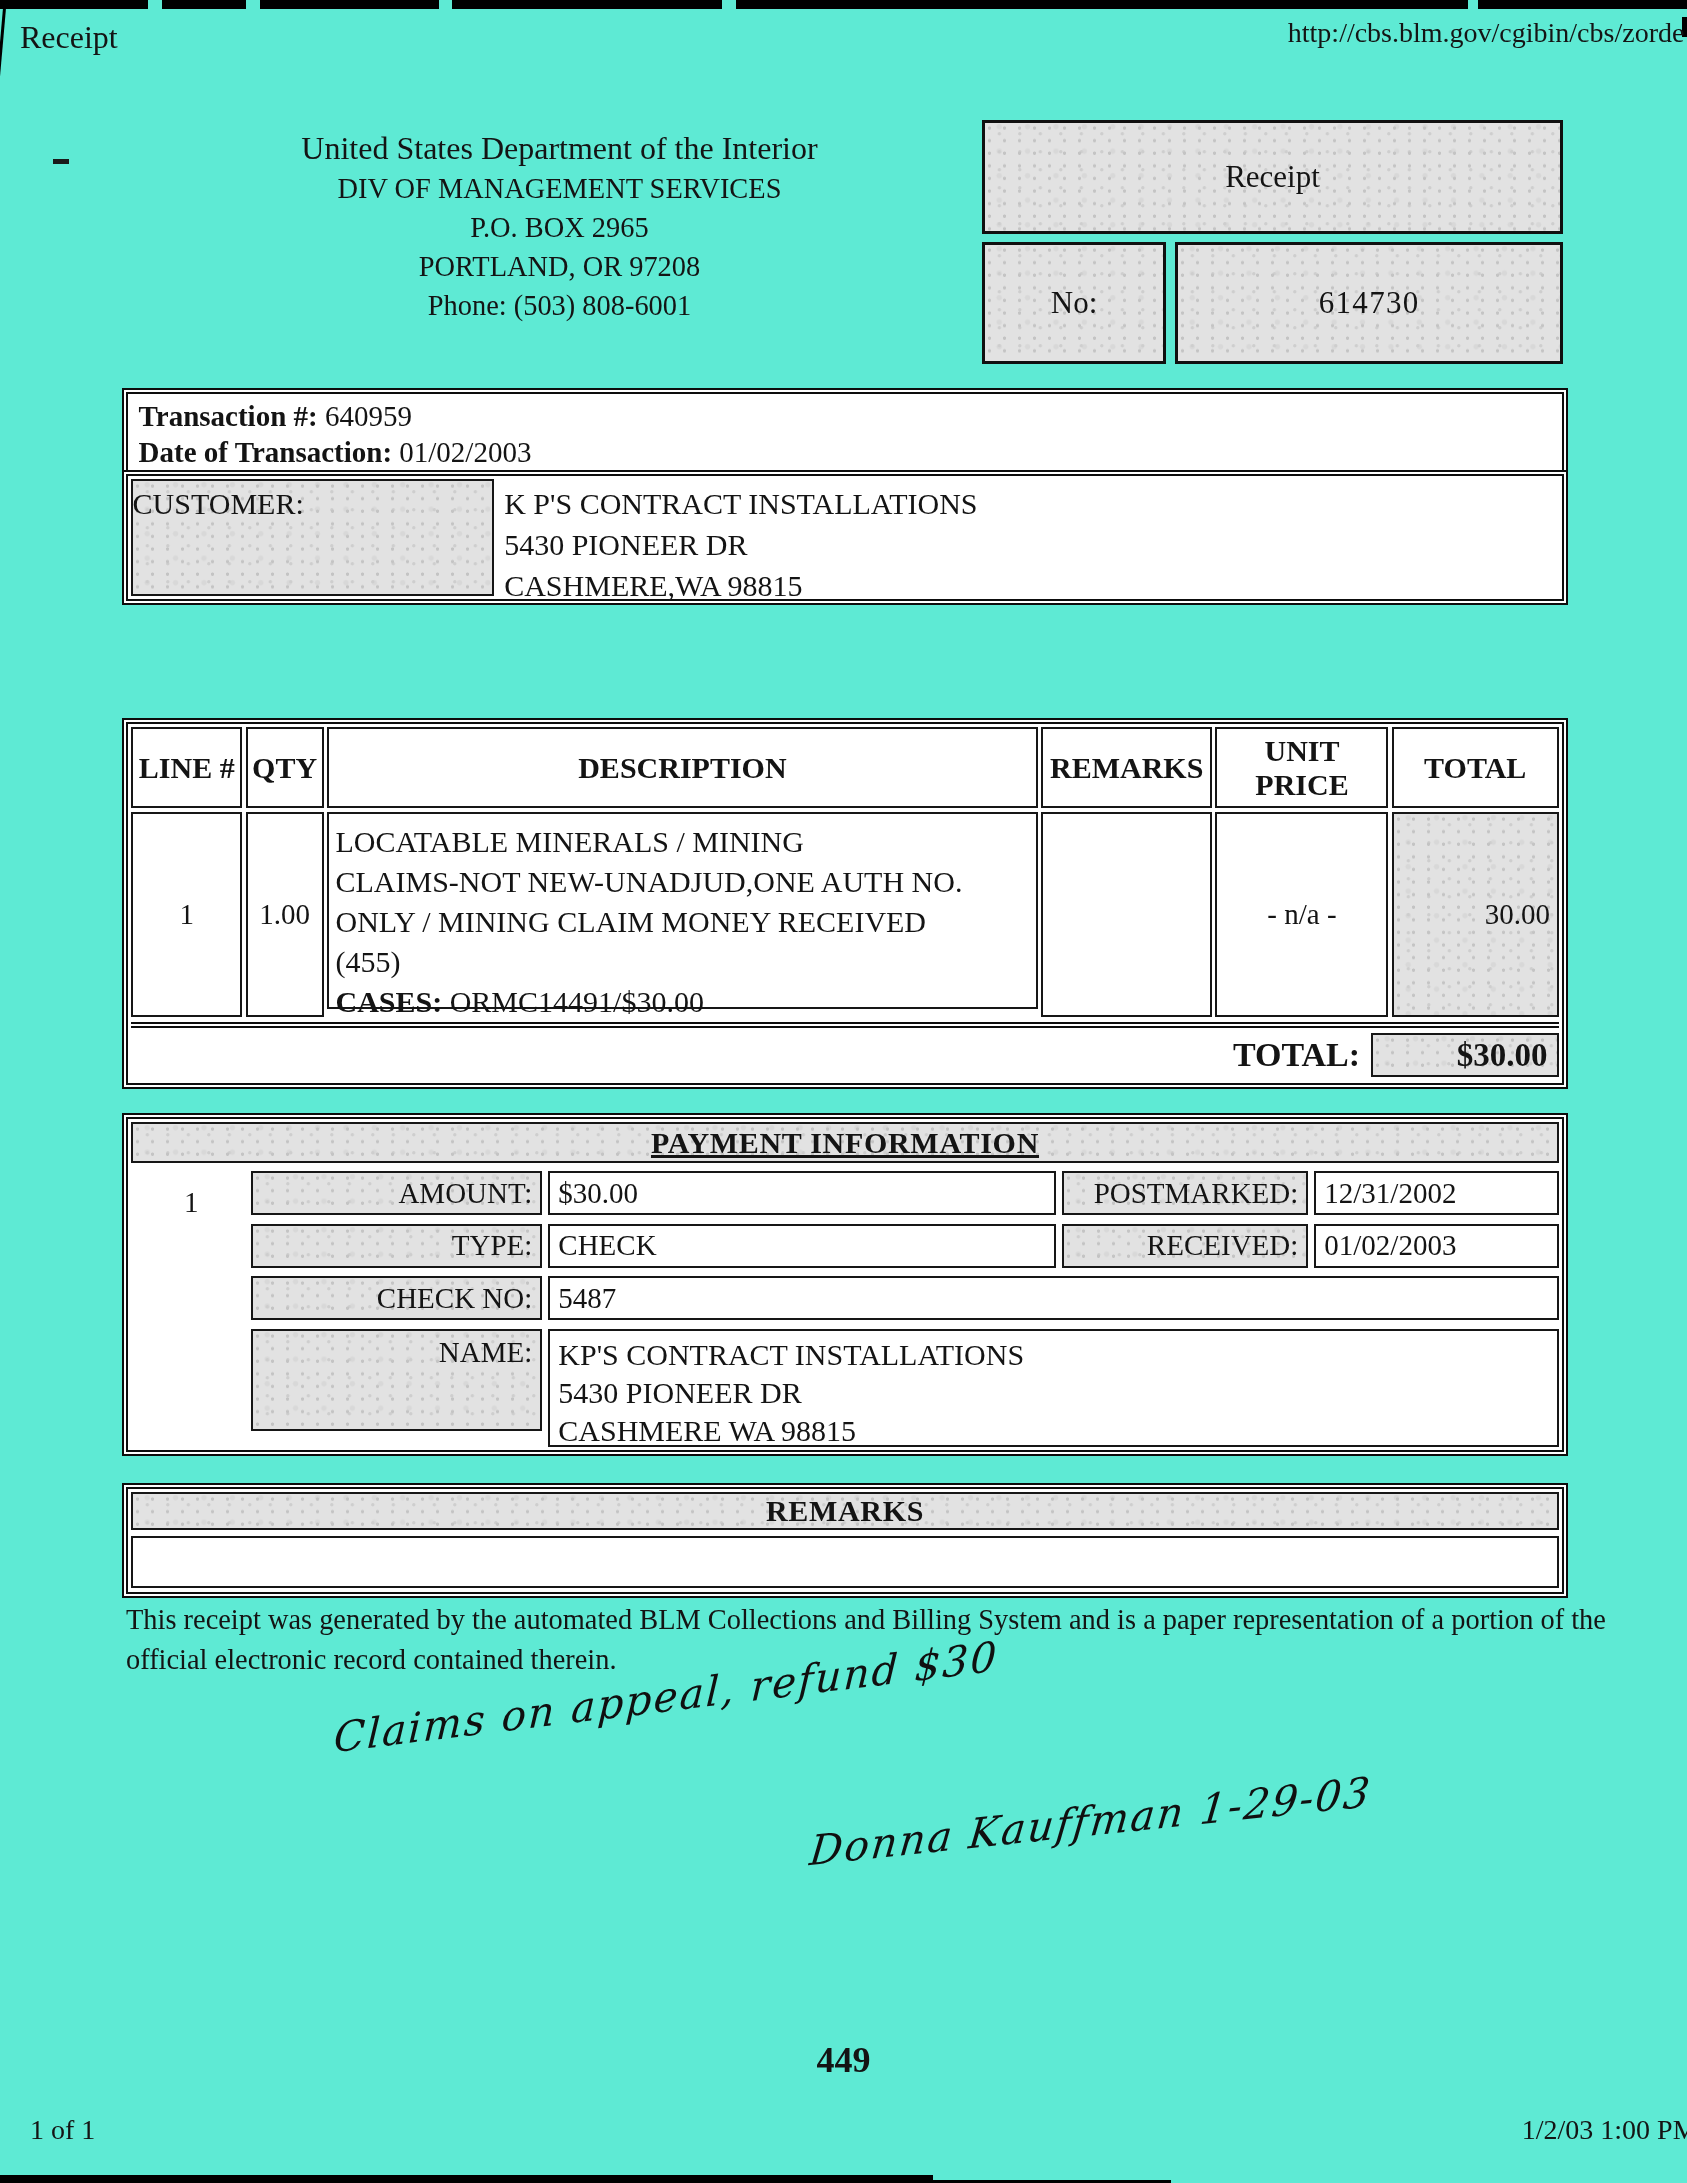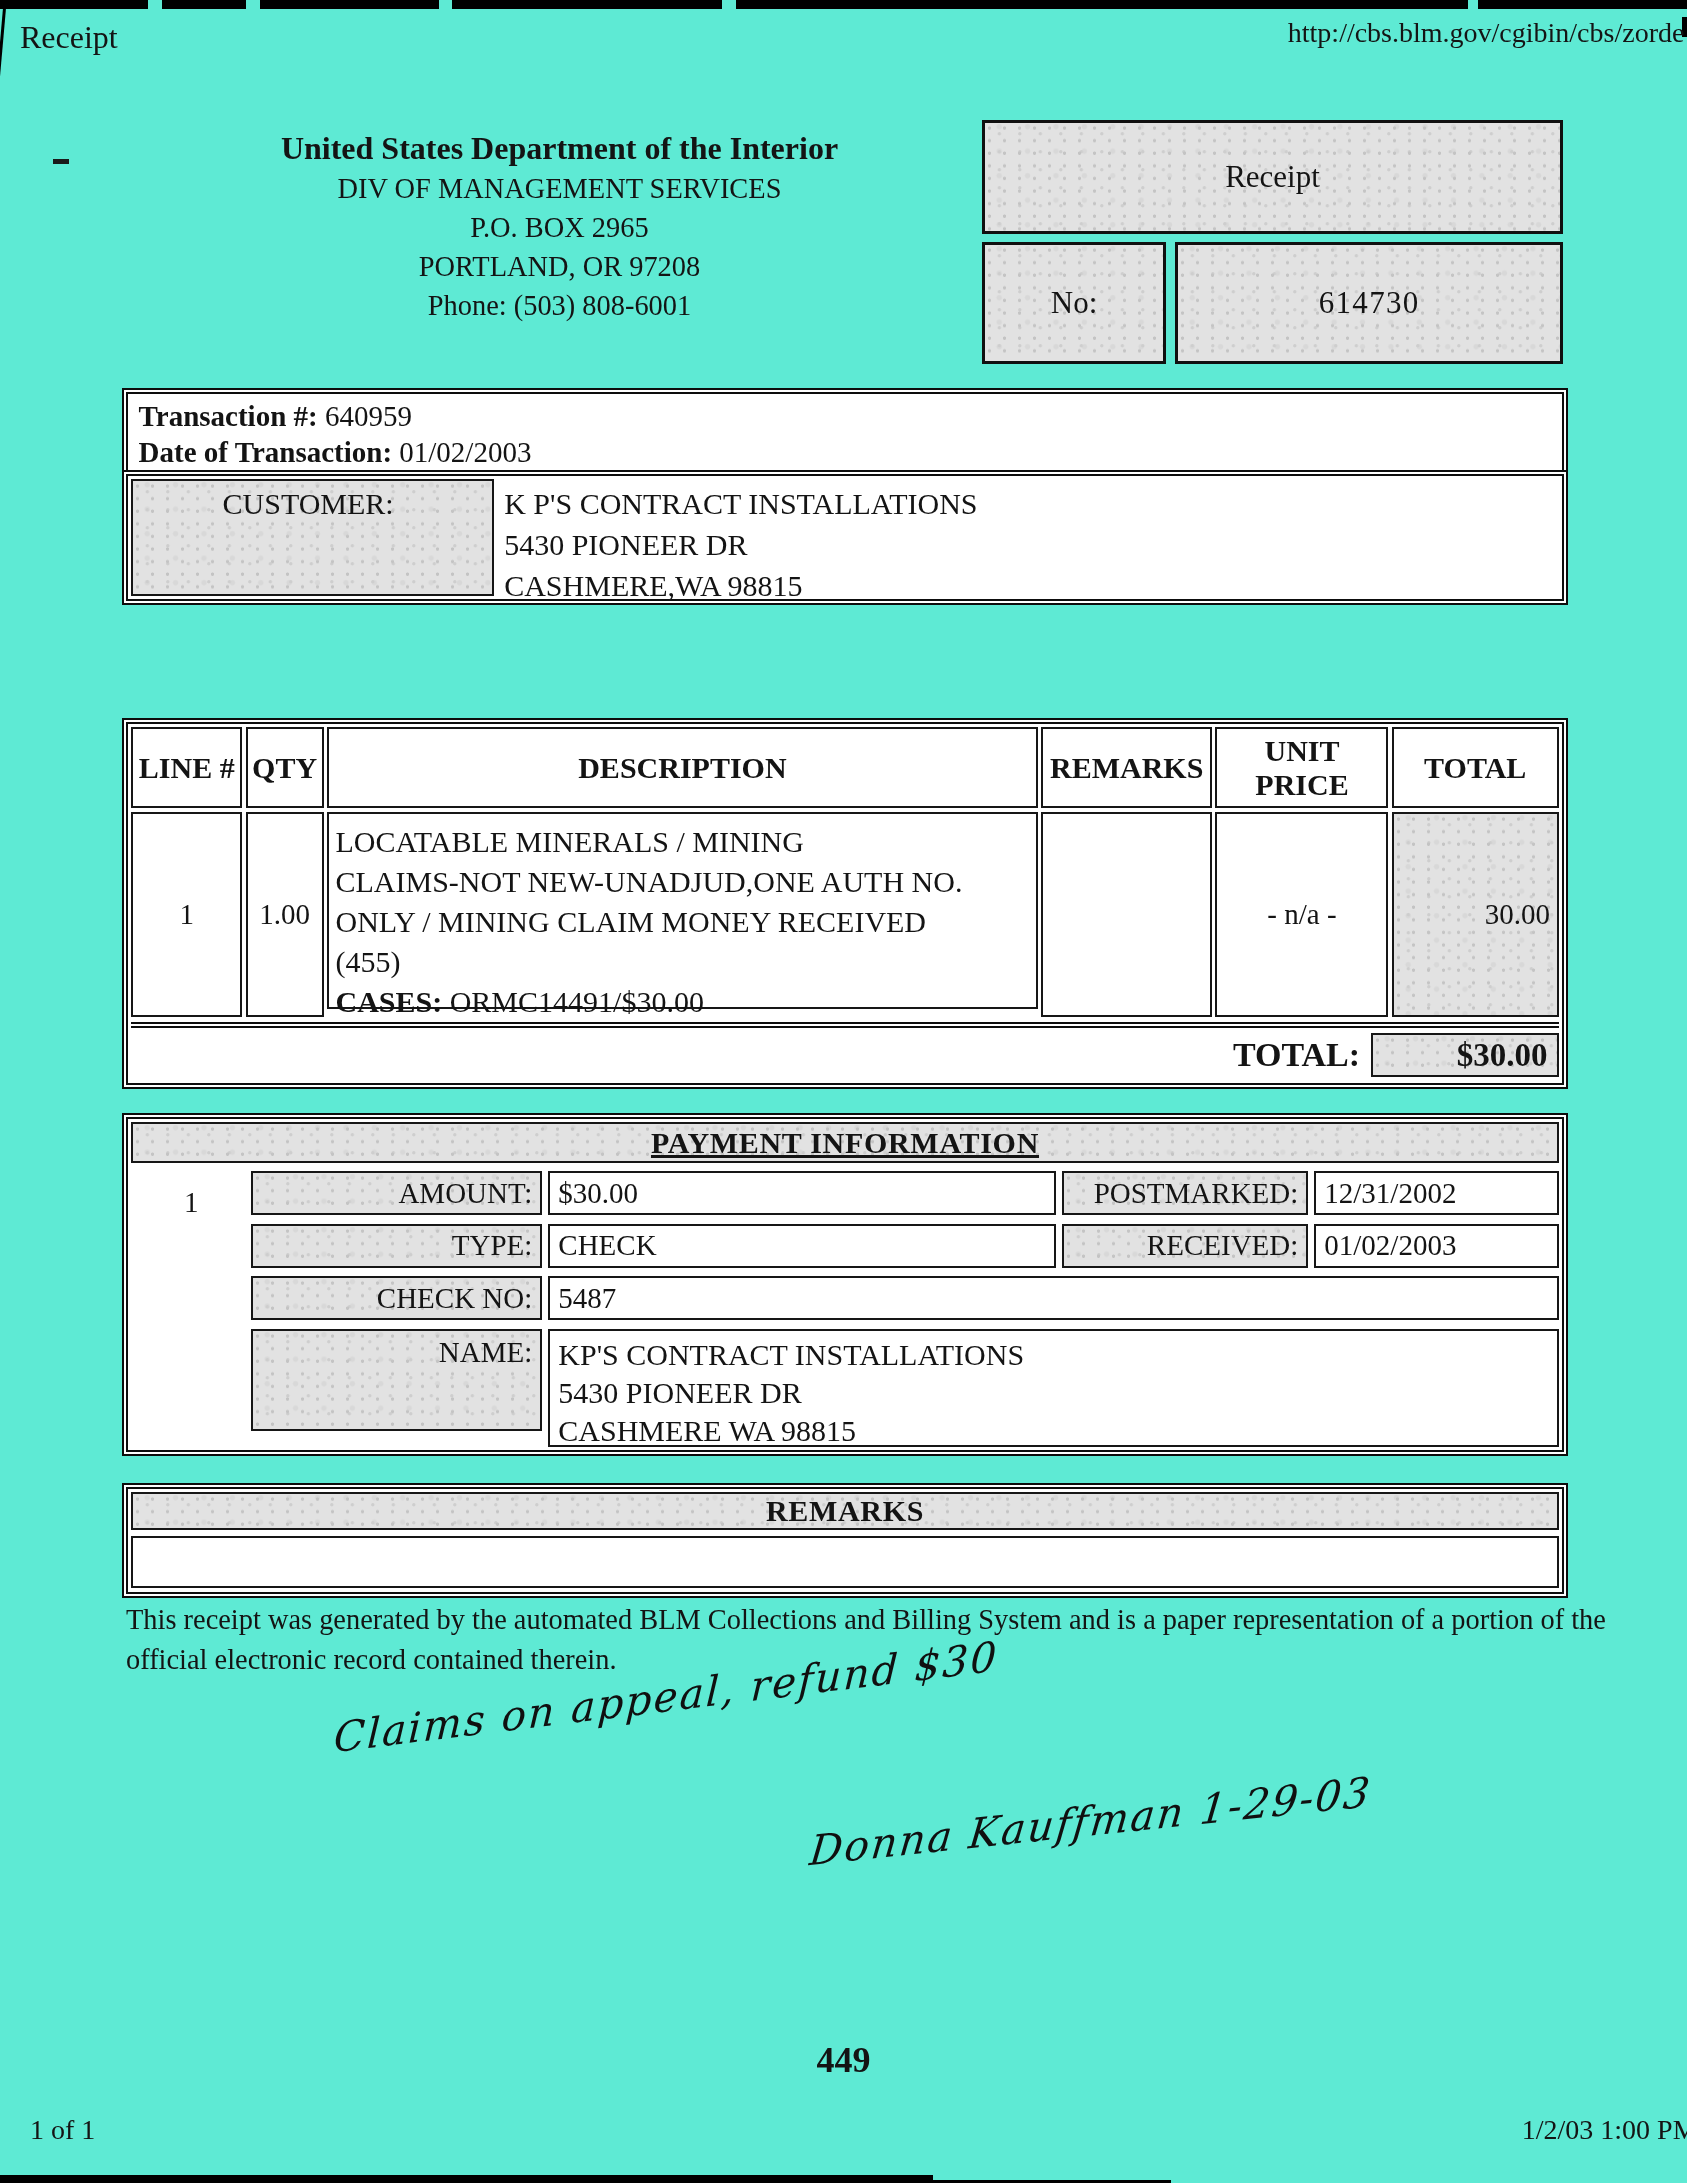--- a/index.html
+++ b/index.html
@@ -30,36 +30,36 @@
     transform:rotate(5deg);transform-origin:top left;}
   .left-dash{position:absolute;left:53px;top:159px;width:16px;height:5.3px;background:#1a1a1a;}
   .right-mark{position:absolute;right:0;top:17px;width:4.6px;height:20px;background:#000;}
   .bottom-bar{position:absolute;left:0;bottom:0;width:933px;height:8px;background:#000;}
   .bottom-bar2{position:absolute;left:933px;bottom:0;width:238px;height:3.3px;background:#000;}
 
   .corner-label{position:absolute;left:20px;top:18.5px;font-size:32px;}
   .page-url{position:absolute;right:2.6px;top:17px;font-size:28px;white-space:nowrap;}
 
   .agency{position:absolute;left:179px;top:127px;width:761px;text-align:center;}
-  .agency .big{font-size:32px;font-weight:700;line-height:42px;}
+  .agency .big{font-size:32px;font-weight:400;line-height:42px;}
   .agency .small{font-size:28.4px;line-height:39px;}
 
   .receipt-no{position:absolute;left:982px;top:120px;width:581px;}
   .rn-title{height:114px;border:3.3px solid #101010;box-sizing:border-box;
     display:flex;align-items:center;justify-content:center;font-size:31px;margin-bottom:8px;}
   .rn-row{display:flex;}
   .rn-no{width:184px;height:122px;border:3.3px solid #101010;box-sizing:border-box;
     display:flex;align-items:center;justify-content:center;font-size:31px;margin-right:9.3px;}
   .rn-val{flex:1;height:122px;border:3.3px solid #101010;box-sizing:border-box;
     display:flex;align-items:center;justify-content:center;font-size:31px;letter-spacing:1.3px;}
 
   .txn{left:122px;top:388px;width:1446px;padding:4px 10.6px;font-size:29px;line-height:36px;}
 
   .cust{left:122px;top:470px;width:1446px;height:135px;padding:2.6px;display:flex;}
-  .cust-label{width:363px;margin-right:4px;text-align:center;
+  .cust-label{width:363px;margin-right:4px;text-align:left;
     padding:6.6px 8px 0 0;font-size:30px;}
   .cust-val{flex:1;padding:4px 0 0 6.6px;font-size:30px;line-height:41px;}
 
   .items{left:122px;top:718px;width:1446px;padding:3.3px;}
   .irow{display:flex;}
   .irow > div{margin-right:3.3px;}
   .irow > div:last-child{margin-right:0;}
   .c-line{width:111px;} .c-qty{width:78px;} .c-desc{width:711px;}
   .c-rem{width:171px;} .c-unit{width:173px;} .c-tot{flex:1;}
   .ithead > div{height:81px;display:flex;align-items:center;justify-content:center;

